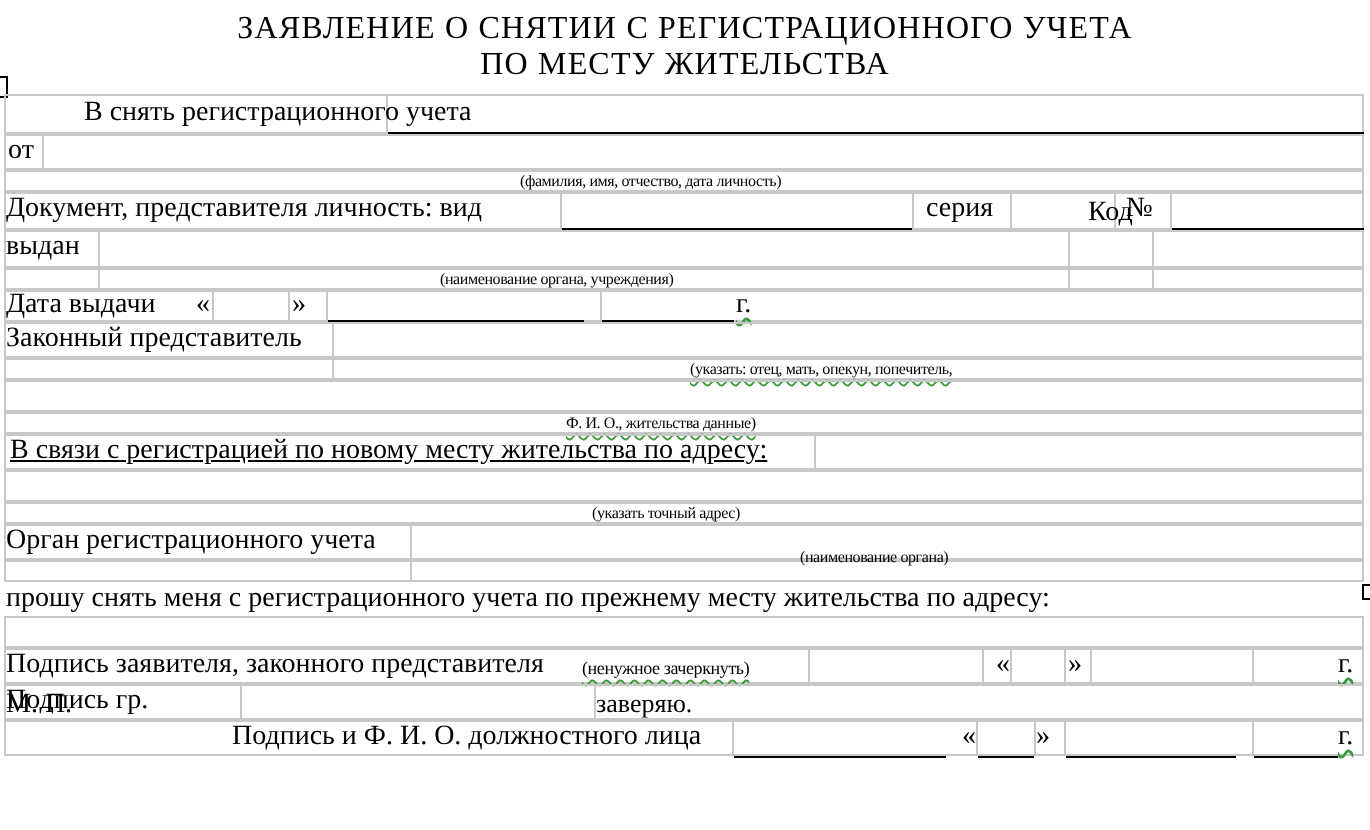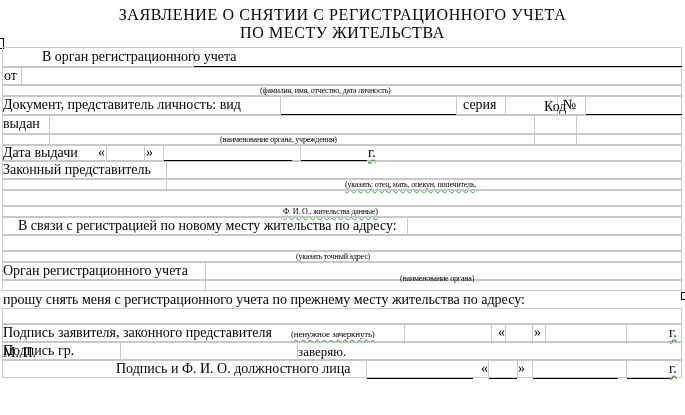--- a/index.html
+++ b/index.html
@@ -21,35 +21,35 @@
 </style>
 </head>
 <body>
 
 <div class="title t1">ЗАЯВЛЕНИЕ О СНЯТИИ С РЕГИСТРАЦИОННОГО УЧЕТА</div>
 <div class="title t2">ПО МЕСТУ ЖИТЕЛЬСТВА</div>
 <div class="marker"></div>
 
 <div class="cell" style="left:2px;top:47px;width:680px;height:20px;"></div>
 <div class="vl" style="left:193px;top:47px;height:20px;"></div>
-<div class="txt" style="left:42px;top:49px;">В орган регистрационного учета</div>
+<div class="txt" style="left:42px;top:49px;">В снять регистрационного учета</div>
 <div class="fld" style="left:194px;top:48px;width:488px;height:18px;"></div>
 <div class="ul" style="left:194px;top:66px;width:488px;"></div>
 
 <div class="cell" style="left:2px;top:67px;width:680px;height:18px;"></div>
 <div class="vl" style="left:21px;top:67px;height:18px;"></div>
 <div class="txt" style="left:4px;top:68px;">от</div>
 <div class="fld" style="left:22px;top:68px;width:660px;height:16px;"></div>
 <div class="ul" style="left:22px;top:85px;width:660px;"></div>
 
 <div class="cell" style="left:2px;top:85px;width:680px;height:11px;"></div>
 <div class="sm" style="left:260px;top:86px;">(фамилия, имя, отчество, дата личность)</div>
 
 <div class="cell" style="left:2px;top:96px;width:680px;height:19px;"></div>
-<div class="txt" style="left:3px;top:97px;">Документ, представитель личность: вид</div>
+<div class="txt" style="left:3px;top:97px;">Документ, представителя личность: вид</div>
 <div class="vl" style="left:280px;top:96px;height:19px;"></div>
 <div class="fld" style="left:281px;top:97px;width:175px;height:17px;"></div>
 <div class="ul" style="left:281px;top:114px;width:175px;"></div>
 <div class="vl" style="left:456px;top:96px;height:19px;"></div>
 <div class="txt" style="left:463px;top:97px;">серия</div>
 <div class="vl" style="left:505px;top:96px;height:19px;"></div>
 <div class="fld" style="left:506px;top:97px;width:51px;height:17px;"></div>
 <div class="vl" style="left:557px;top:96px;height:19px;"></div>
 <div class="txt" style="left:563px;top:97px;">№</div>
 <div class="vl" style="left:585px;top:96px;height:19px;"></div>
@@ -95,21 +95,21 @@
 <div class="sm wavy" style="left:345px;top:180px;">(указать: отец, мать, опекун, попечитель,</div>
 
 <div class="cell" style="left:2px;top:190px;width:680px;height:16px;"></div>
 <div class="fld" style="left:3px;top:191px;width:679px;height:14px;"></div>
 <div class="ul" style="left:2px;top:206px;width:680px;"></div>
 
 <div class="cell" style="left:2px;top:206px;width:680px;height:11px;"></div>
 <div class="sm wavy" style="left:283px;top:207px;">Ф. И. О., жительства данные)</div>
 
 <div class="cell" style="left:2px;top:217px;width:680px;height:18px;"></div>
-<div class="txt" style="left:18px;top:218px;">В связи с регистрацией по новому месту жительства по адресу:</div>
+<div class="txt" style="left:5px;top:218px;text-decoration:underline;">В связи с регистрацией по новому месту жительства по адресу:</div>
 <div class="vl" style="left:407px;top:217px;height:18px;"></div>
 <div class="fld" style="left:408px;top:218px;width:274px;height:16px;"></div>
 <div class="ul" style="left:408px;top:235px;width:274px;"></div>
 
 <div class="cell" style="left:2px;top:235px;width:680px;height:16px;"></div>
 <div class="fld" style="left:3px;top:236px;width:679px;height:14px;"></div>
 <div class="ul" style="left:2px;top:251px;width:680px;"></div>
 
 <div class="cell" style="left:2px;top:251px;width:680px;height:11px;"></div>
 <div class="sm" style="left:296px;top:252px;">(указать точный адрес)</div>

